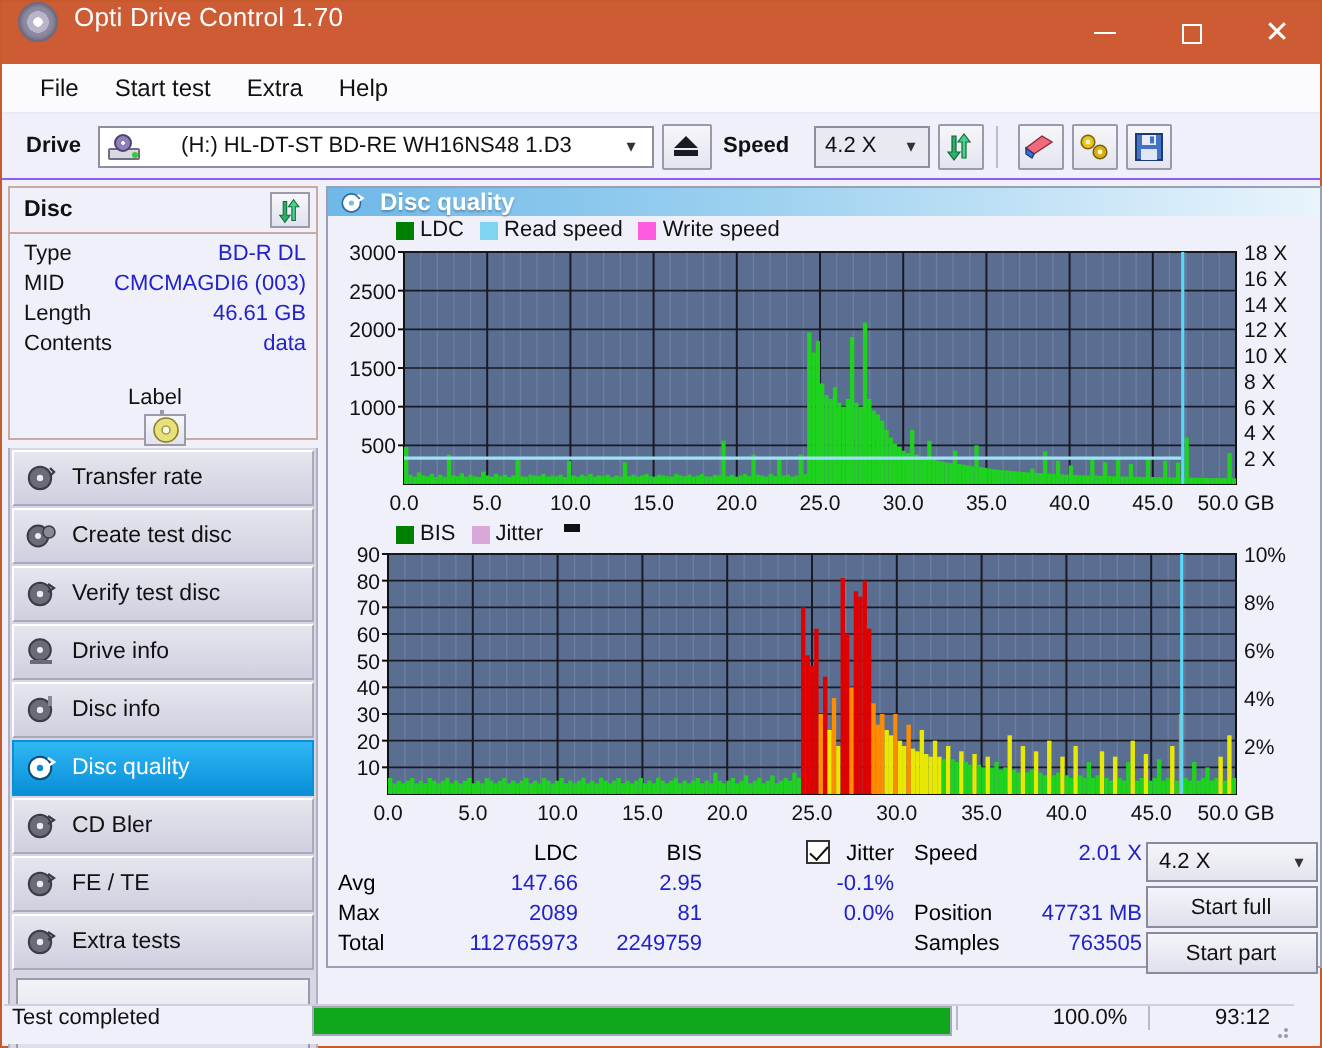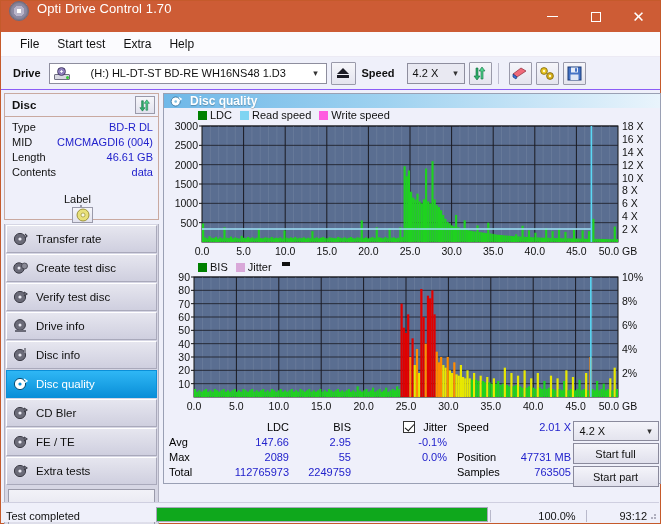--- a/index.html
+++ b/index.html
@@ -145,21 +145,21 @@
   .cbtn{
     width:86px;height:21px;background:linear-gradient(#f4f4fa,#e0e0ec);border:1px solid #8a8a9c;
     box-sizing:border-box;display:flex;align-items:center;justify-content:center;font-size:11px;color:#111;
   }
   .speed-sel{
     width:86px;height:20px;background:linear-gradient(#f4f4fa,#e4e4ee);border:1px solid #8a8a9c;box-sizing:border-box;
     display:flex;align-items:center;padding-left:6px;font-size:11px;color:#111;justify-content:space-between;
   }
   
   .statusbar{
-    position:absolute;left:1px;right:1px;bottom:1px;height:19px;display:flex;align-items:flex-end;
+    position:absolute;left:1px;right:13px;bottom:1px;height:19px;display:flex;align-items:flex-start;
     background:#eff0fa;border-top:1px solid #cfcfe0;
   }
   .sb-text{width:150px;padding-left:4px;font-size:11px;color:#111;}
   .sb-progress{
     flex:1;height:15px;margin-right:2px;border:1px solid #a8a8bb;background:#fff;box-sizing:border-box;position:relative;display:flex;
   }
   .sb-bar{background:#0fa81c;height:100%;}
   .sb-pct{width:58px;border-left:1px solid #b9b9cb;display:flex;align-items:center;justify-content:center;font-size:11px;color:#111;background:#eff0fa;padding-left:37px;}
   .sb-time{width:60px;border-left:1px solid #b9b9cb;display:flex;align-items:center;justify-content:flex-end;padding-right:12px;font-size:11px;color:#111;background:#eff0fa;}
   .grip{position:absolute;right:2px;bottom:2px;width:10px;height:10px;}
@@ -259,21 +259,21 @@
             </svg>
           </div>
         </div>
         <div class="disc-rows">
           <div class="drow">
             <span class="k">Type</span>
             <span class="v">BD-R DL</span>
           </div>
           <div class="drow">
             <span class="k">MID</span>
-            <span class="v">CMCMAGDI6 (004)</span>
+            <span class="v">CMCMAGDI6 (003)</span>
           </div>
           <div class="drow">
             <span class="k">Length</span>
             <span class="v">46.61 GB</span>
           </div>
           <div class="drow">
             <span class="k">Contents</span>
             <span class="v">data</span>
           </div>
           <div class="label-row">
@@ -996,21 +996,21 @@
         </div>
         <div class="st-col" style="width:76px;text-align:right;">
           <div class="st-rowhead st-r">LDC</div>
           <div class="st-r blue">147.66</div>
           <div class="st-r blue">2089</div>
           <div class="st-r blue">112765973</div>
         </div>
         <div class="st-col" style="width:62px;text-align:right;">
           <div class="st-rowhead st-r">BIS</div>
           <div class="st-r blue">2.95</div>
-          <div class="st-r blue">55</div>
+          <div class="st-r blue">81</div>
           <div class="st-r blue">2249759</div>
         </div>
         <div class="st-col" style="width:96px;text-align:right;padding-right:4px;">
           <div class="st-rowhead st-r">
             <span class="chk"></span>
             <span style="margin-left:5px">Jitter</span>
           </div>
           <div class="st-r blue">-0.1%</div>
           <div class="st-r blue">0.0%</div>
           <div class="st-r"></div>

